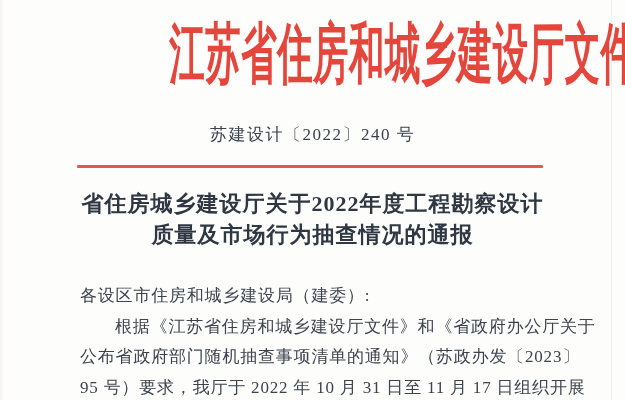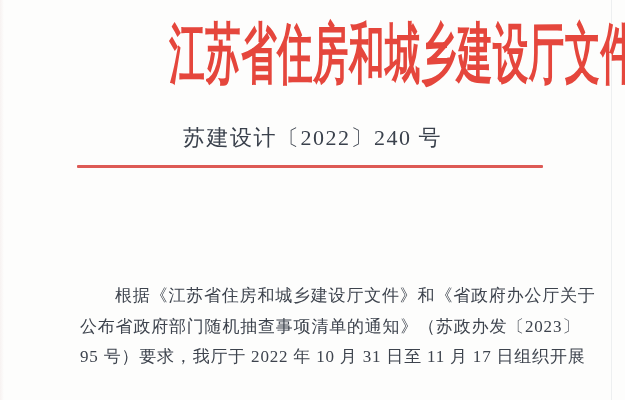--- a/index.html
+++ b/index.html
@@ -39,21 +39,21 @@
     transform: scale(0.58, 1.08);
     transform-origin: center top;
     line-height: 1.1;
   }
   
   .doc-number {
     position: absolute;
     top: 123px; left: 0;
     width: 100%;
     text-align: center;
-    font-size: 22px;
+    font-size: 17px;
     letter-spacing: 1.5px;
     color: #3a414c;
   }
   
   .red-rule {
     position: absolute;
     top: 165px; left: 77px;
     width: 466px; height: 3px;
     background: #dd5a55;
     border-radius: 1px;
@@ -91,20 +91,25 @@
   <div class="scan-edge"></div>
 
   <div class="agency-header">
     <span class="stretch">江苏省住房和城乡建设厅文件</span>
   </div>
 
   <div class="doc-number">苏建设计〔2022〕240 号</div>
 
   <div class="red-rule"></div>
 
+  <div class="doc-title">
+    <div>省住房城乡建设厅关于2022年度工程勘察设计</div>
+    <div>质量及市场行为抽查情况的通报</div>
+  </div>
 
   <div class="doc-body">
+    <div>各设区市住房和城乡建设局（建委）:</div>
     <div class="indent">根据《江苏省住房和城乡建设厅文件》和《省政府办公厅关于</div>
     <div>公布省政府部门随机抽查事项清单的通知》（苏政办发〔2023〕</div>
     <div>95 号）要求，我厅于 2022 年 10 月 31 日至 11 月 17 日组织开展</div>
   </div>
 
 </div>
 
 </body></html>

